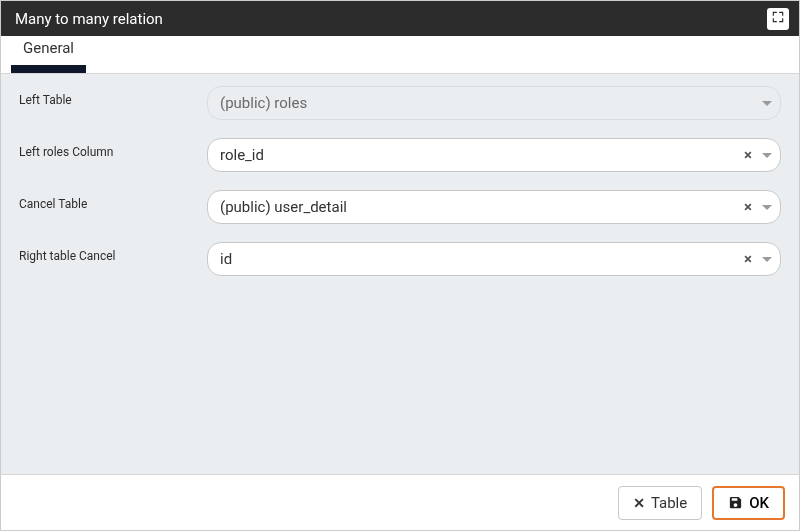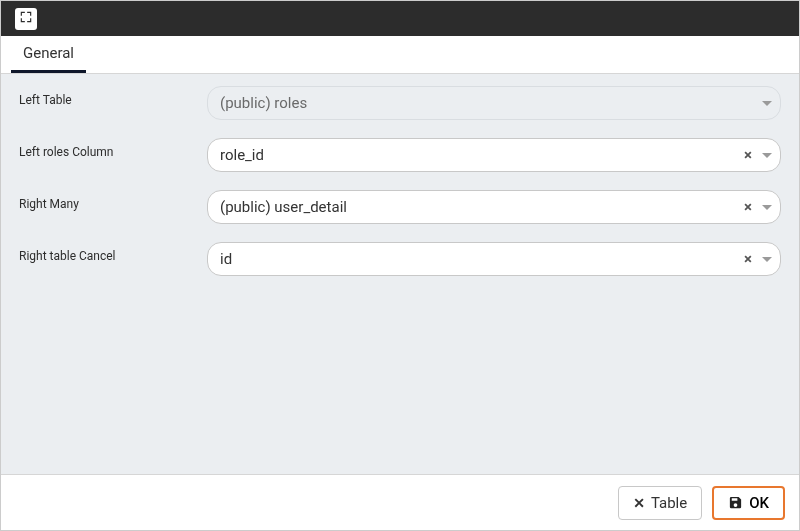--- a/index.html
+++ b/index.html
@@ -49,21 +49,21 @@
     height: 38px;
     align-items: flex-end;
   }
   .tab {
     padding: 9px 12px 8px 12px;
     font-size: 15px;
     color: #333;
     border-bottom: 3px solid transparent;
     cursor: pointer;
   }
-  .tab.active { border-bottom: 3px solid #0f172a; }
+  .tab.active { border-bottom: 8px solid #0f172a; }
   .form-area {
     flex: 1;
     background: #ebeef1;
     padding: 12px 18px 12px 18px;
     overflow: auto;
   }
   .form-row {
     display: flex;
     align-items: flex-start;
     margin-bottom: 18px;
@@ -134,20 +134,21 @@
   .btn-ok { border: 2px solid #e8772e; color: #000000; font-weight: 500; }
   .x-mark { font-weight: 700; font-size: 14px; }
   .save-icon svg { width: 15px; height: 15px; display: block; }
 </style>
 </head>
 <body>
 
 <div class="dialog">
 
   <div class="titlebar">
+    <span class="title">Many to many relation</span>
     <div class="expand-btn">
       <span>
         <svg viewBox="0 0 24 24">
             <path fill="#2c2c2c" d="M3 3h7v2H5v5H3V3zm18 18h-7v-2h5v-5h2v7zM21 3v7h-2V5h-5V3h7zM3 21v-7h2v5h5v2H3z"></path>
           </svg>
       </span>
     </div>
   </div>
 
   <div class="tabs">
@@ -173,21 +174,21 @@
       <div class="control">
         <div class="select">
           <span class="value">role_id</span>
           <span class="clear">×</span>
           <span class="caret"></span>
         </div>
       </div>
     </div>
 
     <div class="form-row">
-      <div class="form-label">Right Many</div>
+      <div class="form-label">Cancel Table</div>
       <div class="control">
         <div class="select">
           <span class="value">(public) user_detail</span>
           <span class="clear">×</span>
           <span class="caret"></span>
         </div>
       </div>
     </div>
 
     <div class="form-row">

